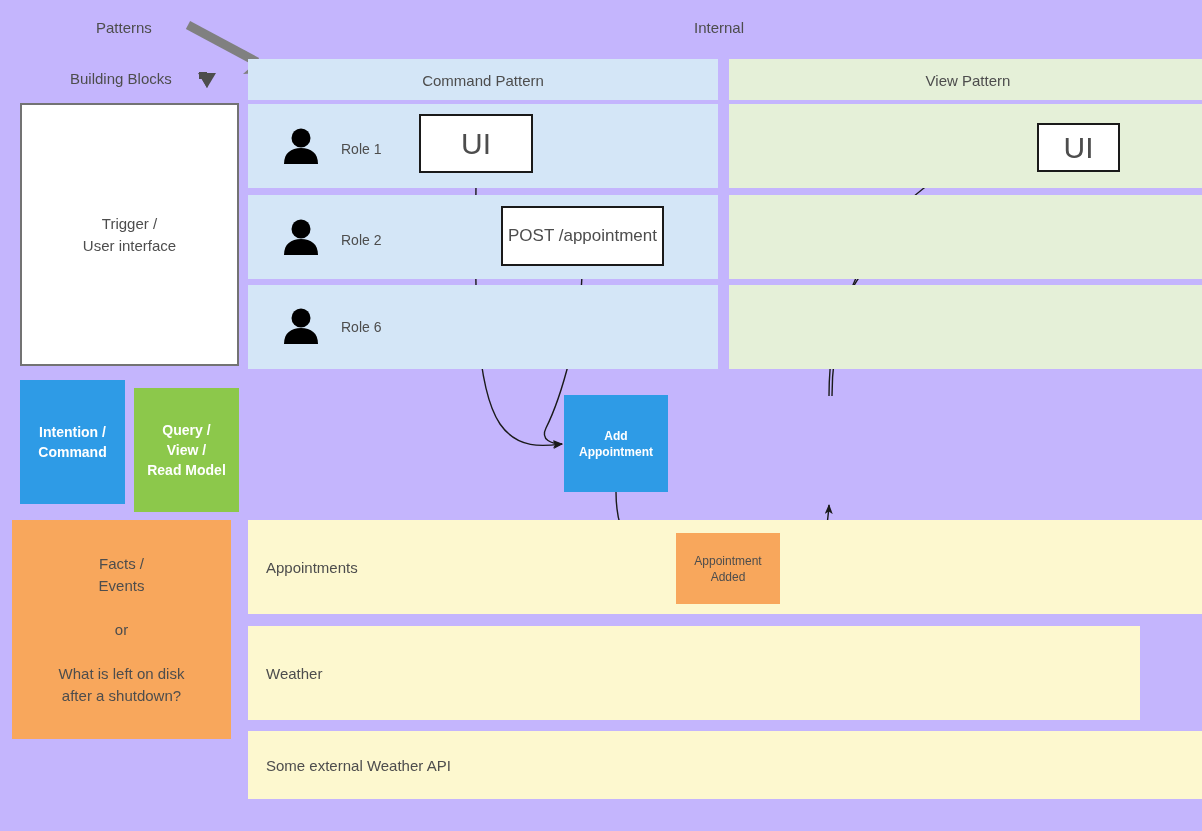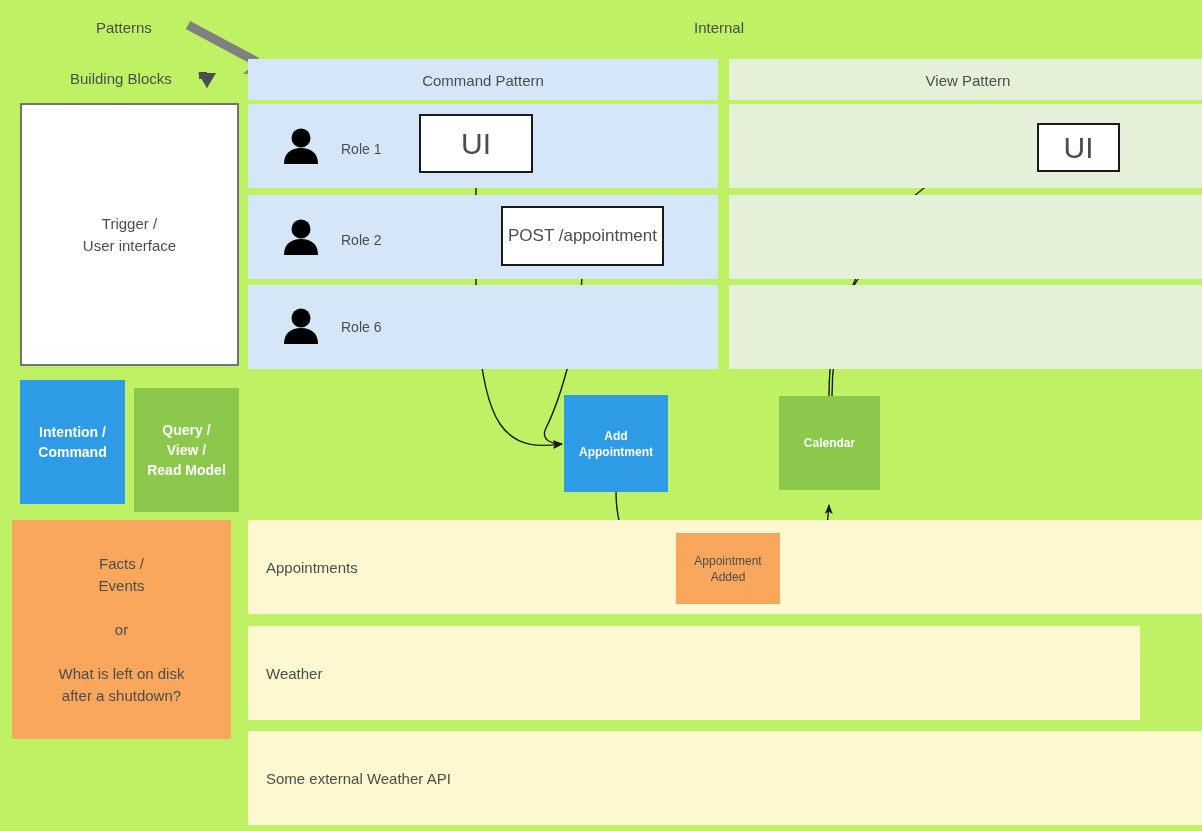--- a/index.html
+++ b/index.html
@@ -9,21 +9,21 @@
   }
   body {
     font-family: "Liberation Sans", sans-serif;
     color: #4d4d4d;
   }
   #canvas {
     position: relative;
     width: 1202px;
     height: 831px;
     overflow: hidden;
-    background: #bef264;
+    background: #c4b5fd;
   }
   .abs { position: absolute; }
 
   
   .top-label {
     font-size: 15px;
     color: #4d4d4d;
     white-space: nowrap;
   }
 
@@ -241,21 +241,21 @@
   <div class="role-label" style="left:341px; top:319px;">Role 6</div>
 
   <div class="lane lane-yellow" style="left:248px; top:520px; width:954px; height:94px;">
     <div class="lane-left-label">Appointments</div>
   </div>
 
   <div class="lane lane-yellow" style="left:248px; top:626px; width:892px; height:94px;">
     <div class="lane-left-label">Weather</div>
   </div>
 
-  <div class="lane lane-yellow" style="left:248px; top:731px; width:954px; height:94px;">
+  <div class="lane lane-yellow" style="left:248px; top:731px; width:954px; height:68px;">
     <div class="lane-left-label">Some external Weather API</div>
   </div>
 
   <div class="legend-outline" style="left:20px; top:103px; width:219px; height:263px;">Trigger /
 User interface</div>
 
   <div class="legend-fill legend-blue" style="left:20px; top:380px; width:105px; height:124px;">Intention /
 Command</div>
 
   <div class="legend-fill legend-green" style="left:134px; top:380px; width:105px; height:124px;">Query /
@@ -273,18 +273,17 @@
   <div class="node-box node-ui" style="left:419px; top:114px; width:114px; height:59px;">UI</div>
 
   <div class="node-box node-api" style="left:501px; top:206px; width:163px; height:60px;">POST /appointment</div>
 
   <div class="node-box node-ui" style="left:1037px; top:123px; width:83px; height:49px;">UI</div>
 
 
   <div class="node-solid node-command" style="left:564px; top:395px; width:104px; height:97px;">Add
 Appointment</div>
 
-  <div class="node-solid node-view" style="left:779px; top:396px; width:101px; height:94px;">Calendar</div>
 
   <div class="node-solid node-event" style="left:676px; top:533px; width:104px; height:71px;">Appointment
 Added</div>
 
 </div>
 
 </body></html>

